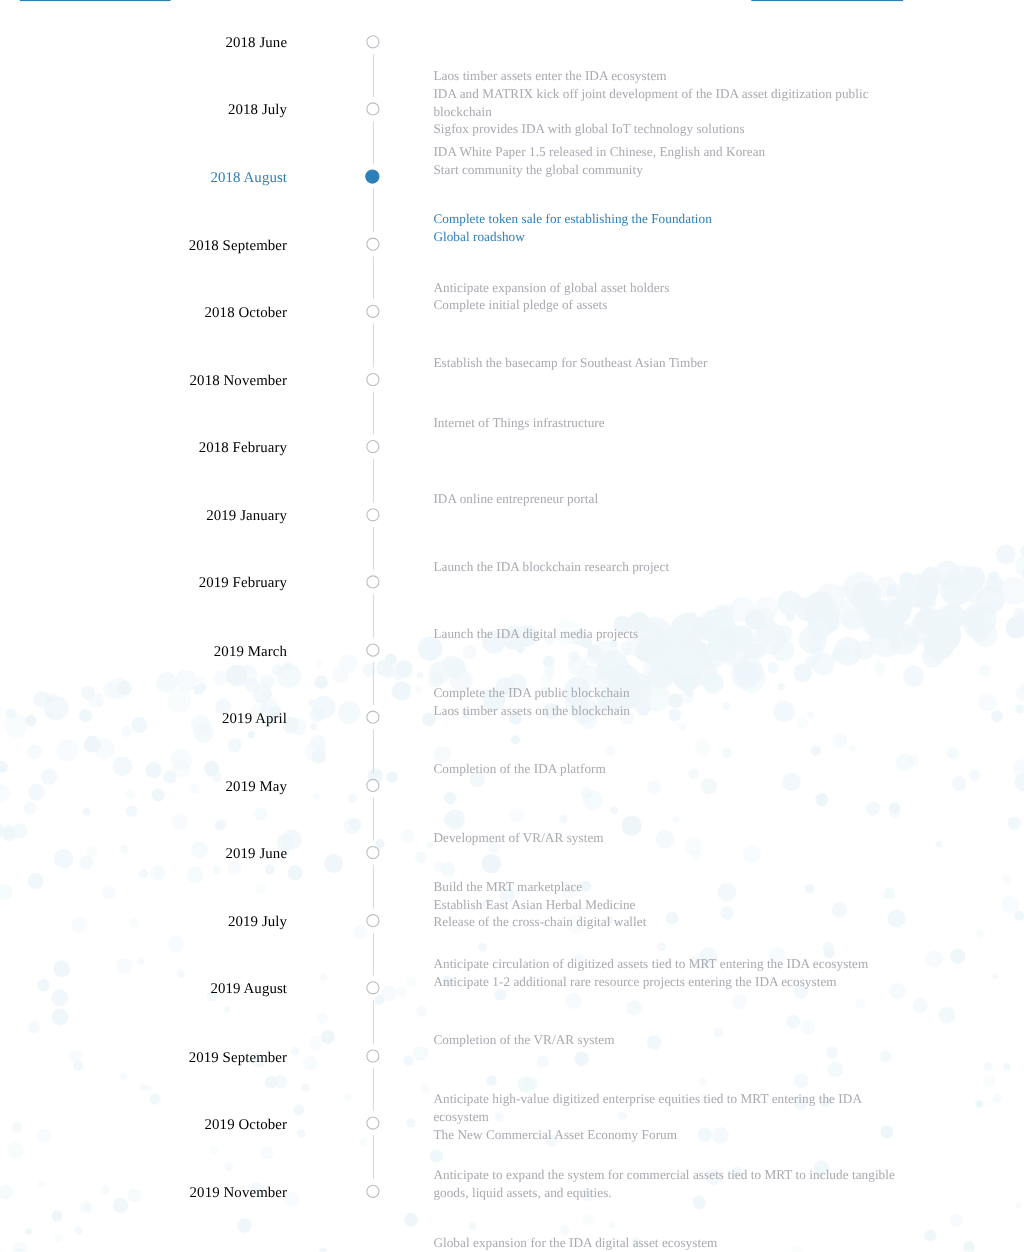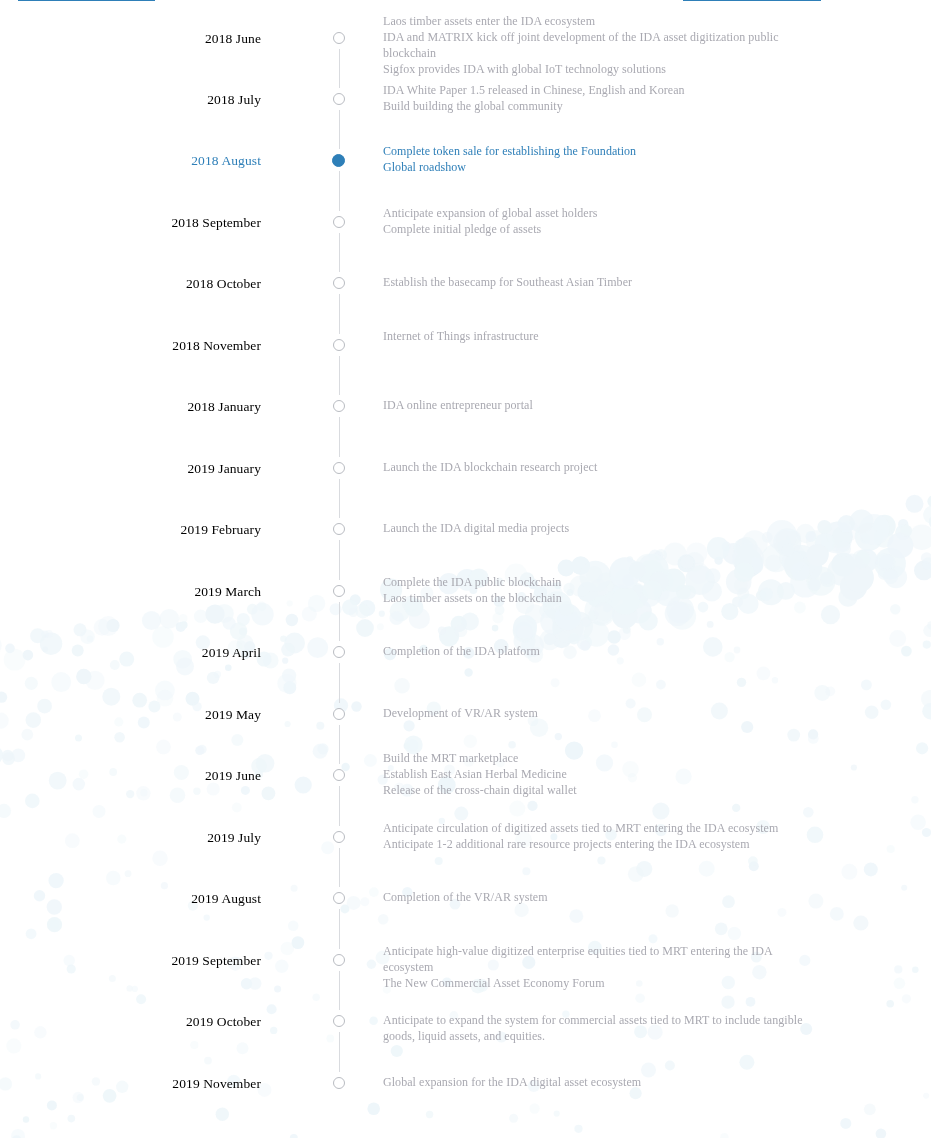--- a/index.html
+++ b/index.html
@@ -76,22 +76,23 @@
     border-color: #2e7fb8;
     background: #2e7fb8;
     width: 13px;
     height: 13px;
     left: 332px;
   }
 
   
   .tl-content {
     position: absolute;
-    left: 383px;
+    left: 394px;
     width: 432px;
+    margin-top: 48px;
   }
   .tl-line {
     font-size: 12px;
     line-height: 16.2px;
     color: #a9a9b1;
     letter-spacing: .05px;
   }
   .tl-row.is-active .tl-line {
     color: #2e7fb8;
   }
@@ -723,21 +724,21 @@
           <div class="tl-line">Laos timber assets enter the IDA ecosystem</div>
           <div class="tl-line">IDA and MATRIX kick off joint development of the IDA asset digitization public blockchain</div>
           <div class="tl-line">Sigfox provides IDA with global IoT technology solutions</div>
         </div>
       </div>
       <div class="tl-row" style="top: 99px;">
         <div class="tl-date" style="top: -8px;">2018 July</div>
         <div class="tl-marker" style="top: -6px;"></div>
         <div class="tl-content" style="top: -17.2px;">
           <div class="tl-line">IDA White Paper 1.5 released in Chinese, English and Korean</div>
-          <div class="tl-line">Build building the global community</div>
+          <div class="tl-line">Start community the global community</div>
         </div>
       </div>
       <div class="tl-row is-active" style="top: 160px;">
         <div class="tl-date" style="top: -8px;">2018 August</div>
         <div class="tl-marker" style="top: -6.5px;"></div>
         <div class="tl-content" style="top: -17.2px;">
           <div class="tl-line">Complete token sale for establishing the Foundation</div>
           <div class="tl-line">Global roadshow</div>
         </div>
       </div>
@@ -757,21 +758,21 @@
         </div>
       </div>
       <div class="tl-row" style="top: 345px;">
         <div class="tl-date" style="top: -8px;">2018 November</div>
         <div class="tl-marker" style="top: -6px;"></div>
         <div class="tl-content" style="top: -17.2px;">
           <div class="tl-line">Internet of Things infrastructure</div>
         </div>
       </div>
       <div class="tl-row" style="top: 406px;">
-        <div class="tl-date" style="top: -8px;">2018 January</div>
+        <div class="tl-date" style="top: -8px;">2018 February</div>
         <div class="tl-marker" style="top: -6px;"></div>
         <div class="tl-content" style="top: -9.1px;">
           <div class="tl-line">IDA online entrepreneur portal</div>
         </div>
       </div>
       <div class="tl-row" style="top: 468px;">
         <div class="tl-date" style="top: -8px;">2019 January</div>
         <div class="tl-marker" style="top: -6px;"></div>
         <div class="tl-content" style="top: -9.1px;">
           <div class="tl-line">Launch the IDA blockchain research project</div>

